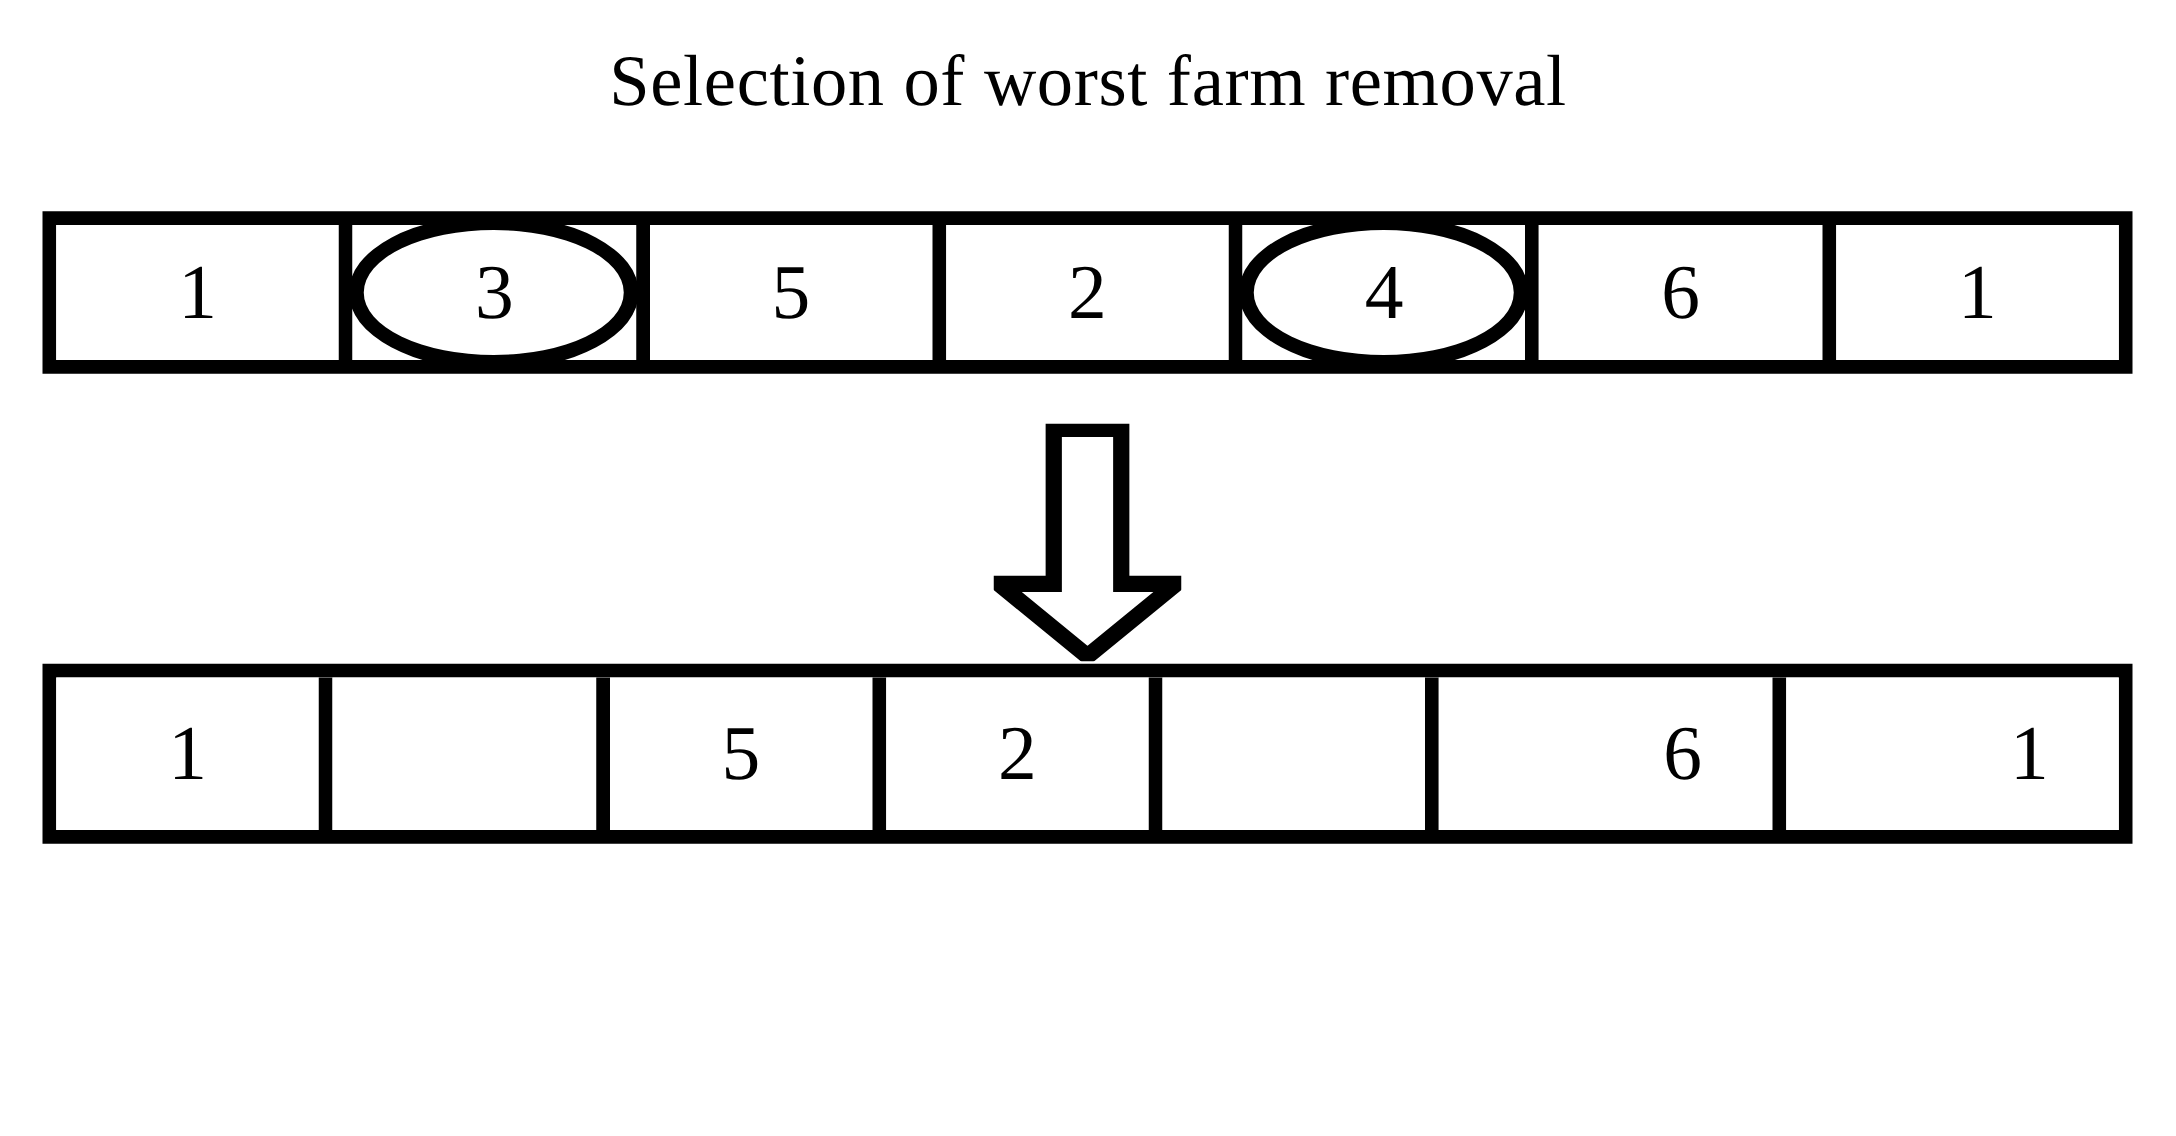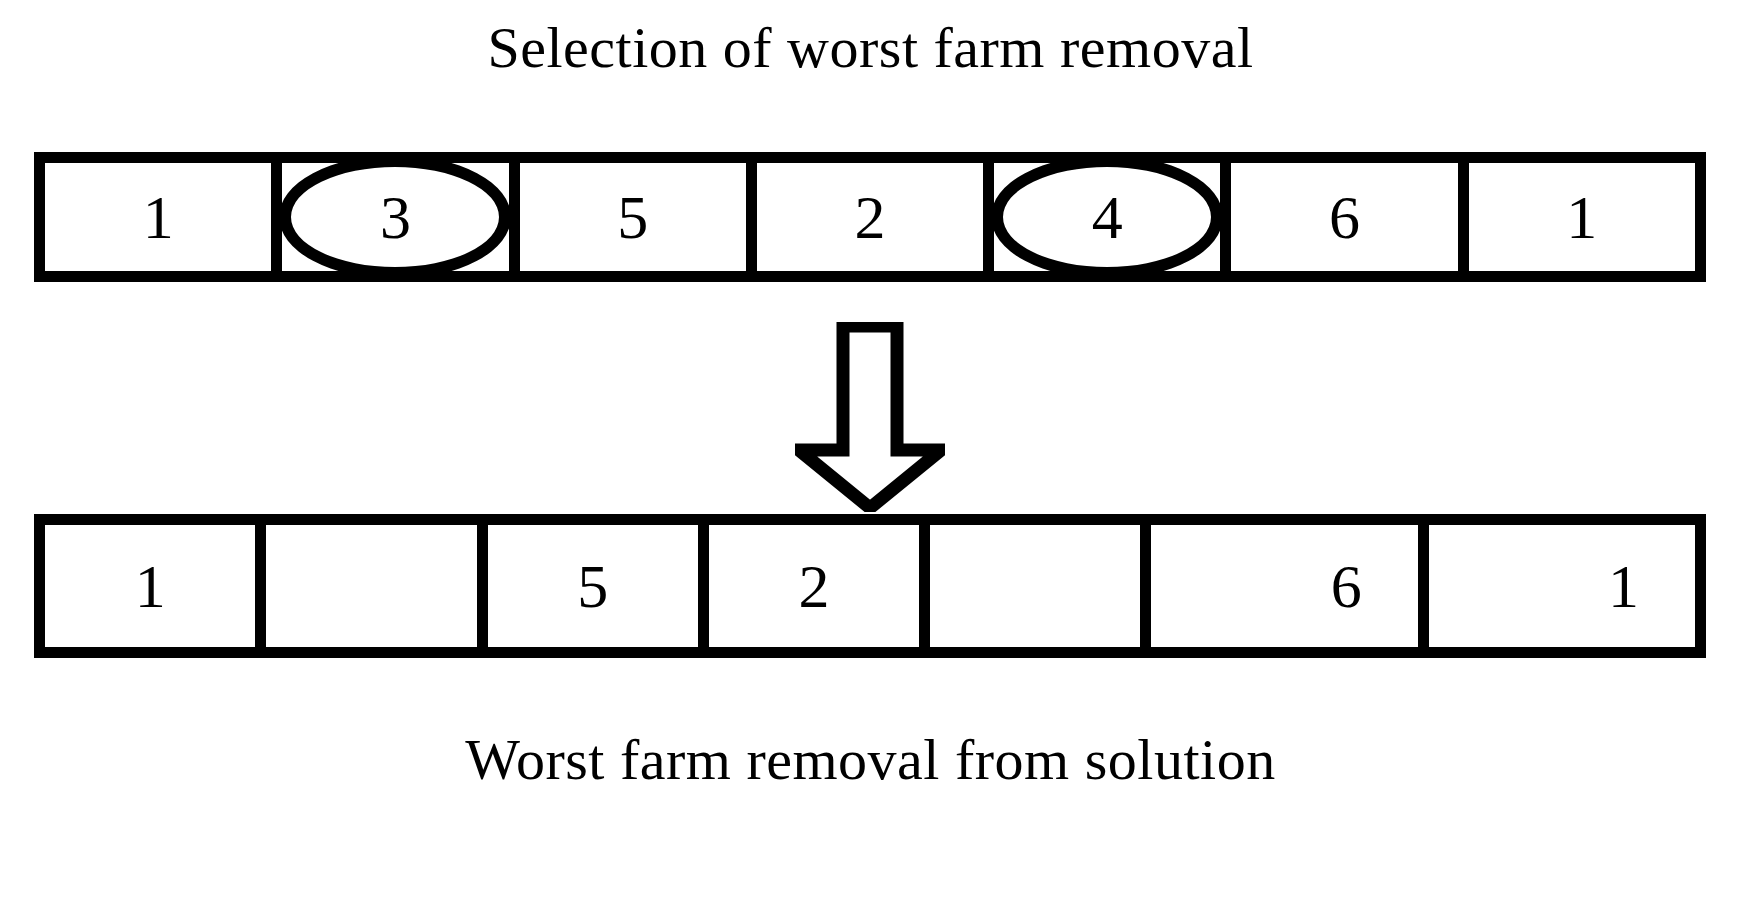--- a/index.html
+++ b/index.html
@@ -11,21 +11,21 @@
     width: 1741px;
     height: 909px;
     position: relative;
     overflow: hidden;
     font-family: "Liberation Serif", "DejaVu Serif", serif;
     color: #000000;
   }
 
   .canvas {
     position: absolute;
-    left: 0; top: 0;
+    left: 0; top: 17px;
     width: 1741px;
     height: 646px;
   }
 
   
   .title {
     position: absolute;
     left: 0;
     width: 1741px;
     text-align: center;
@@ -188,15 +188,14 @@
 
     <div class="cell align-right">
       <span class="cell-value">6</span>
     </div>
 
     <div class="cell align-right">
       <span class="cell-value">1</span>
     </div>
   </div>
 
-  <div class="title title-bottom">Worst farm removal from solution</div>
 
 </div>
 
 </body></html>

